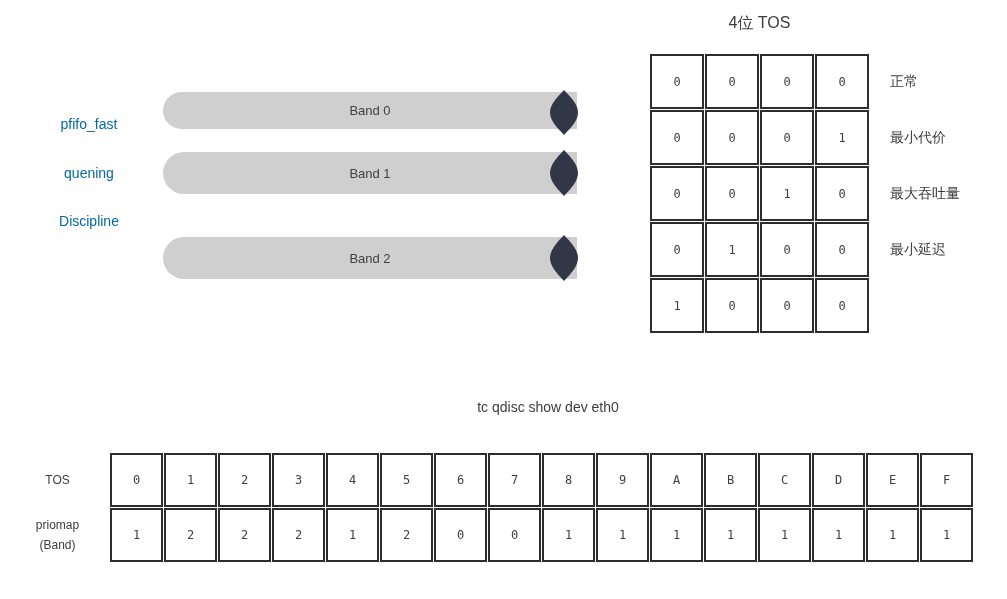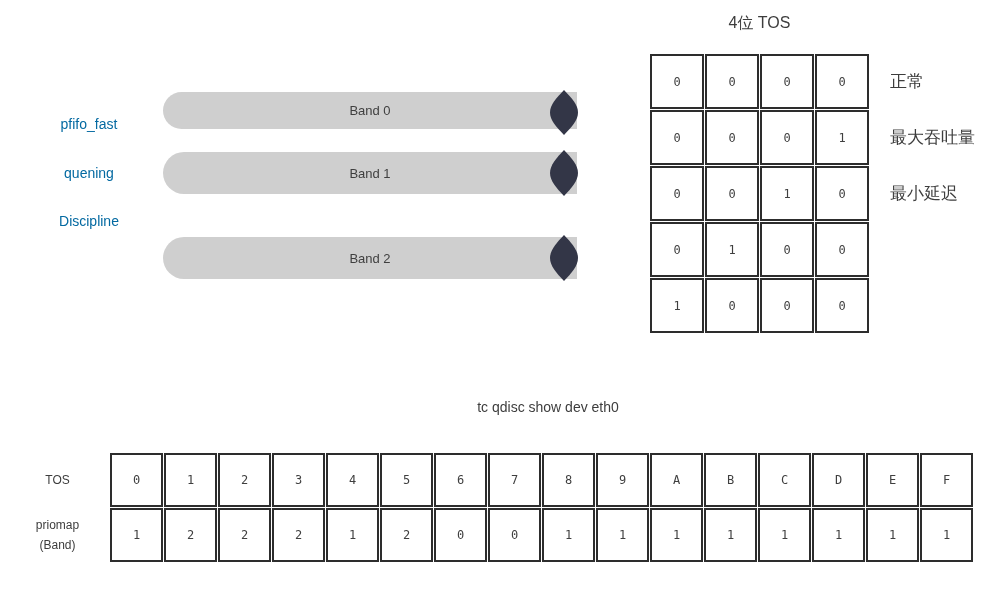--- a/index.html
+++ b/index.html
@@ -35,21 +35,21 @@
   
   .tos-title{position:absolute;left:650px;top:13px;width:219px;text-align:center;
              font-size:16px;color:#3d3d3d;}
   .tos-grid{position:absolute;left:650px;top:54px;display:grid;
             grid-template-columns:repeat(4,54px);grid-auto-rows:55px;gap:1px;}
   .cell{border:2px solid var(--border);background:#ffffff;display:flex;
         align-items:center;justify-content:center;
         font-family:"DejaVu Sans Mono","Liberation Mono",monospace;
         font-size:12px;color:var(--digit);}
   .tos-labels{position:absolute;left:890px;top:54px;display:flex;flex-direction:column;gap:1px;}
-  .tos-row-label{height:55px;display:flex;align-items:center;font-size:17px;color:#3d3d3d;}
+  .tos-row-label{height:55px;display:flex;align-items:center;font-size:14px;color:#3d3d3d;}
 
   
   .qdisc-title{position:absolute;left:298px;top:399px;width:500px;text-align:center;
                font-size:14px;color:#3d3d3d;}
   .priomap-grid{position:absolute;left:110px;top:453px;display:grid;
                 grid-template-columns:repeat(16,53px);grid-auto-rows:54px;gap:1px;}
   .priomap-labels{position:absolute;left:15px;top:453px;width:85px;}
   .priomap-row-label{height:54px;display:flex;flex-direction:column;align-items:center;
                      justify-content:center;font-size:12px;line-height:20px;color:#3d3d3d;
                      text-align:center;margin-bottom:1px;}
@@ -100,20 +100,21 @@
       <div class="cell">1</div>
       <div class="cell">0</div>
       <div class="cell">0</div>
       <div class="cell">1</div>
       <div class="cell">0</div>
       <div class="cell">0</div>
       <div class="cell">0</div>
     </div>
   <div class="tos-labels" id="tos-labels">
       <div class="tos-row-label">正常</div>
+      <div class="tos-row-label">最小代价</div>
       <div class="tos-row-label">最大吞吐量</div>
       <div class="tos-row-label">最小延迟</div>
     </div>
 
   <div class="qdisc-title">tc qdisc show dev eth0</div>
   <div class="priomap-labels">
     <div class="priomap-row-label">
       <span>TOS</span>
     </div>
     <div class="priomap-row-label">

